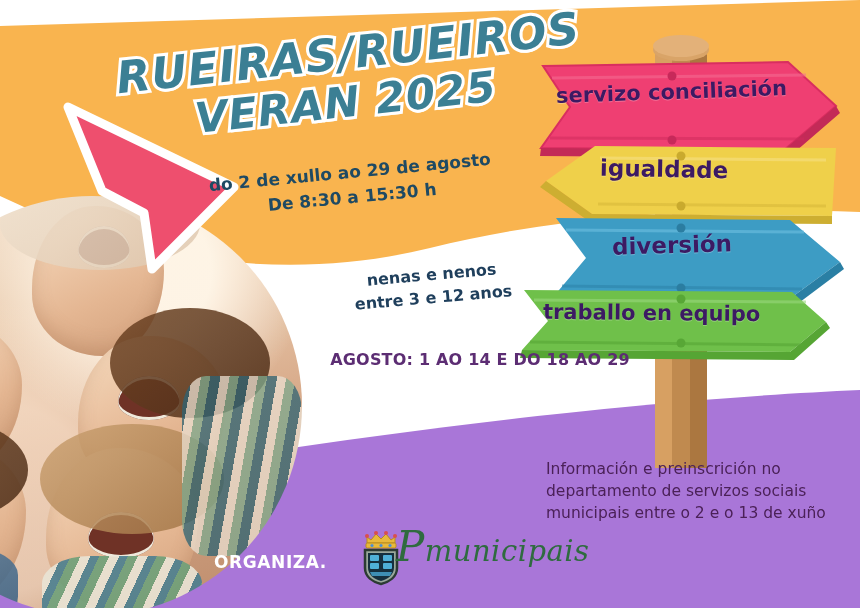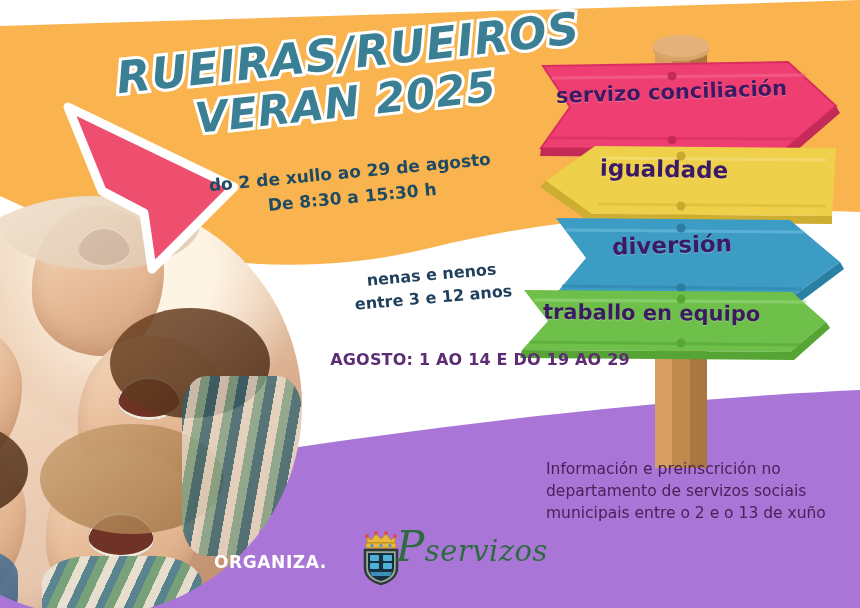--- a/index.html
+++ b/index.html
@@ -255,21 +255,21 @@
     <div>do 2 de xullo ao 29 de agosto</div>
     <div>De 8:30 a 15:30 h</div>
   </div>
 
   <div class="ages">
     <div>nenas e nenos</div>
     <div>entre 3 e 12 anos</div>
   </div>
 
   <div class="quendas">
-    <div class="q-line">AGOSTO: 1 AO 14 E DO 19 AO 29</div>
+    <div class="q-line">AGOSTO: 1 AO 14 E DO 18 AO 29</div>
   </div>
 
   <div class="info">Información e preinscrición no departamento de servizos sociais municipais entre o 2 e o 13 de xuño</div>
 
   <svg class="signpost" viewBox="0 0 860 608">
 
     <g>
       <rect x="655" y="48" width="52" height="420" fill="#c08a4f"></rect>
       <rect x="655" y="48" width="17" height="420" fill="#d7a062"></rect>
       <rect x="690" y="48" width="17" height="420" fill="#ab7740"></rect>
@@ -339,15 +339,15 @@
 
     <path d="M8,22 L40,22 L40,40 C40,49 32,54 24,56 C16,54 8,49 8,40 Z" fill="#9aa89c" stroke="#2c3b34" stroke-width="2.5"></path>
     <path d="M11,25 L37,25 L37,39.5 C37,47 30.5,51.3 24,53 C17.5,51.3 11,47 11,39.5 Z" fill="#16303f"></path>
     <rect x="13" y="27" width="9" height="6" rx="1" fill="#4fb0d8"></rect>
     <rect x="26" y="27" width="9" height="6" rx="1" fill="#4fb0d8"></rect>
     <rect x="13" y="35" width="9" height="6" rx="1" fill="#4fb0d8"></rect>
     <rect x="26" y="35" width="9" height="6" rx="1" fill="#4fb0d8"></rect>
     <path d="M13,44 L35,44 L33,48 L15,48 Z" fill="#3e8fb5"></path>
   </svg>
 
-  <div class="brand"><span class="cap">P</span><span>servizos</span></div>
+  <div class="brand"><span class="cap">P</span><span>municipais</span></div>
 
 </div>
 
 </body></html>

